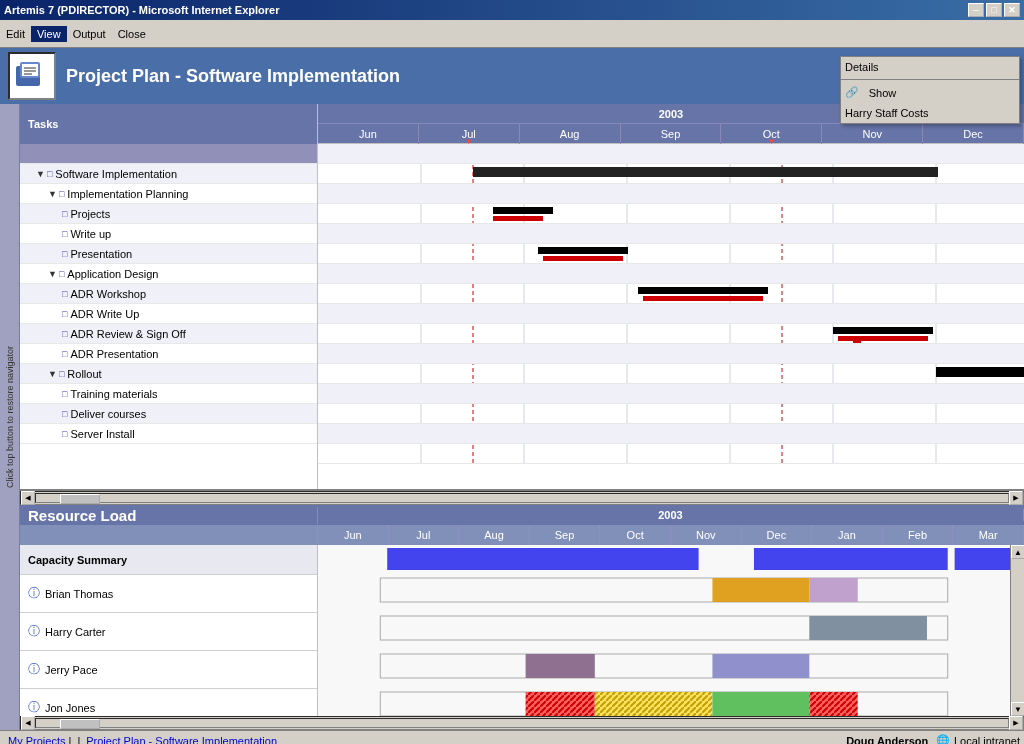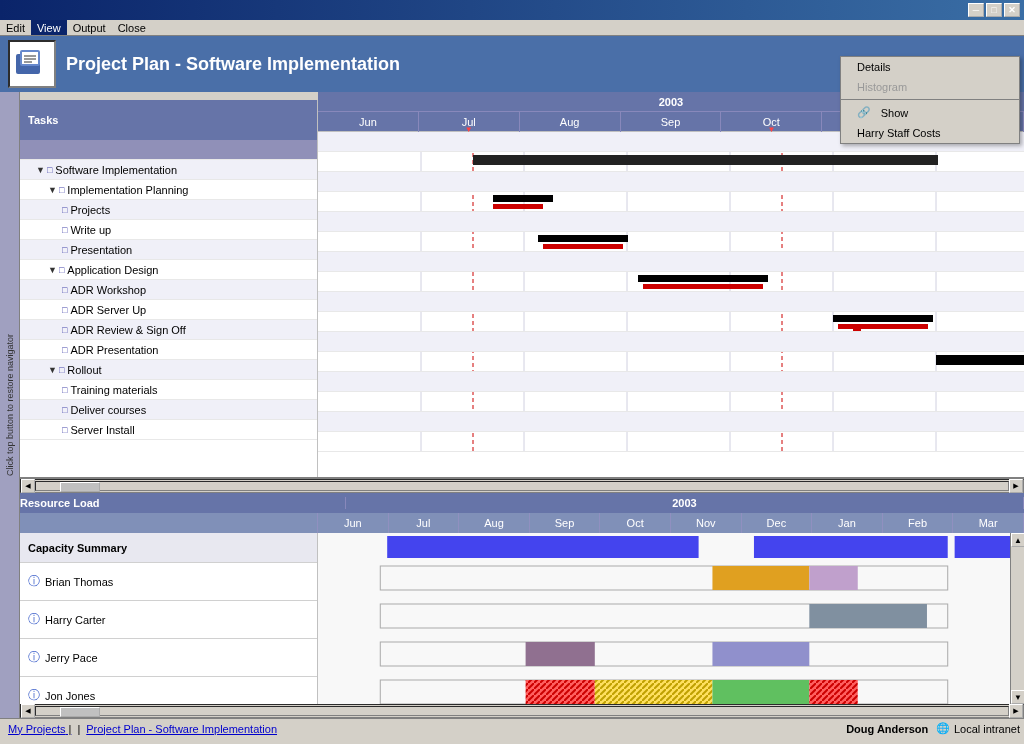--- a/index.html
+++ b/index.html
@@ -15,22 +15,23 @@
       padding: 0 4px;
       font-size: 11px;
       font-weight: bold;
     }
     .title-bar-buttons { margin-left: auto; display: flex; gap: 2px; }
     .title-bar-btn { width: 16px; height: 14px; background: #d4d0c8; border: 1px outset #fff; font-size: 9px; cursor: pointer; display: flex; align-items: center; justify-content: center; }
 
     
     .menu-bar {
       background: #d4d0c8;
-      height: 16px;
-      display: flex;
+      height: 28px;
+      display: flex;
+      align-items: center;
       border-bottom: 1px solid #808080;
       position: relative;
     }
     .menu-item {
       padding: 2px 6px;
       cursor: pointer;
       font-size: 11px;
     }
     .menu-item:hover, .menu-item.active { background: #0a246a; color: white; }
 
@@ -95,21 +96,20 @@
       border-bottom: 2px solid #808080;
     }
 
     
     .task-list {
       width: 298px;
       background: white;
       border-right: 1px solid #c0c0c0;
       overflow: hidden;
       flex-shrink: 0;
-      margin-top: 8px;
     }
     .task-header {
       background: #6674a8;
       color: white;
       height: 40px;
       display: flex;
       align-items: center;
       padding: 0 8px;
       font-weight: bold;
       font-size: 11px;
@@ -197,24 +197,25 @@
       min-height: 220px;
     }
 
     .resource-header-row {
       height: 20px;
       background: #6674a8;
       display: flex;
       align-items: center;
     }
     .resource-title-cell {
-      width: 326px;
+      width: 298px;
       color: white;
       font-weight: bold;
-      font-size: 11px;
+      padding-left: 8px;
+      font-size: 15px;
       border-right: 1px solid #8888bb;
       flex-shrink: 0;
     }
     .resource-year-cell {
       flex: 1;
       color: white;
       font-weight: bold;
       text-align: center;
       font-size: 11px;
     }
@@ -283,21 +284,21 @@
       position: absolute;
       top: 56px;
       right: 4px;
       background: #d4d0c8;
       border: 1px solid #808080;
       box-shadow: 2px 2px 4px rgba(0,0,0,0.3);
       z-index: 100;
       min-width: 180px;
     }
     .context-menu-item {
-      padding: 4px 16px;
+      padding: 4px 4px;
       font-size: 11px;
       cursor: pointer;
       display: flex;
       align-items: center;
       gap: 6px;
     }
     .context-menu-item.disabled { color: #999; cursor: default; }
     .context-menu-divider { height: 1px; background: #808080; margin: 2px 0; }
 
     
@@ -380,20 +381,21 @@
       position: absolute;
       top: 0; left: 0;
       width: 100%; height: 100%;
       pointer-events: none;
     }
   </style>
 </head>
 <body>
 
 <div class="title-bar">
+  <span>Artemis 7 (PDIRECTOR) - Microsoft Internet Explorer</span>
   <div class="title-bar-buttons">
     <div class="title-bar-btn">─</div>
     <div class="title-bar-btn">□</div>
     <div class="title-bar-btn">✕</div>
   </div>
 </div>
 
 <div class="menu-bar">
   <span class="menu-item">Edit</span>
   <span class="menu-item active">View</span>
@@ -464,21 +466,21 @@
             <span class="task-label">Application Design</span>
           </div>
           <div class="task-row task-indent-3">
             <span class="task-expand"> </span>
             <span class="task-icon">□</span>
             <span class="task-label">ADR Workshop</span>
           </div>
           <div class="task-row task-indent-3">
             <span class="task-expand"> </span>
             <span class="task-icon">□</span>
-            <span class="task-label">ADR Server Up</span>
+            <span class="task-label">ADR Write Up</span>
           </div>
           <div class="task-row task-indent-3">
             <span class="task-expand"> </span>
             <span class="task-icon">□</span>
             <span class="task-label">ADR Review &amp; Sign Off</span>
           </div>
           <div class="task-row task-indent-3">
             <span class="task-expand"> </span>
             <span class="task-icon">□</span>
             <span class="task-label">ADR Presentation</span>
@@ -722,23 +724,20 @@
 
     </div>
 
   </div>
 </div>
 
 <div class="context-menu">
   <div class="context-menu-item">
     <span>Details</span>
   </div>
-  <div class="context-menu-item disabled">
-    <span>Histogram</span>
-  </div>
   <div class="context-menu-divider"></div>
   <div class="context-menu-item">
     <span style="color:#6666cc; margin-right:4px;">🔗</span>
     <span>Show</span>
   </div>
   <div class="context-menu-item">
     <span>Harry Staff Costs</span>
   </div>
 </div>
 

